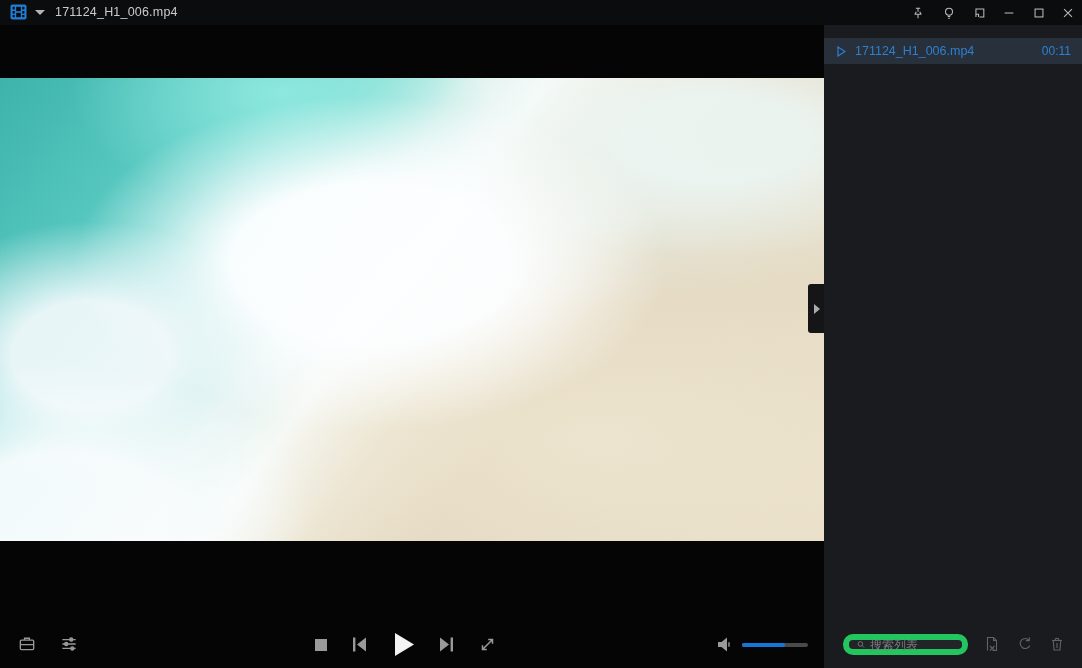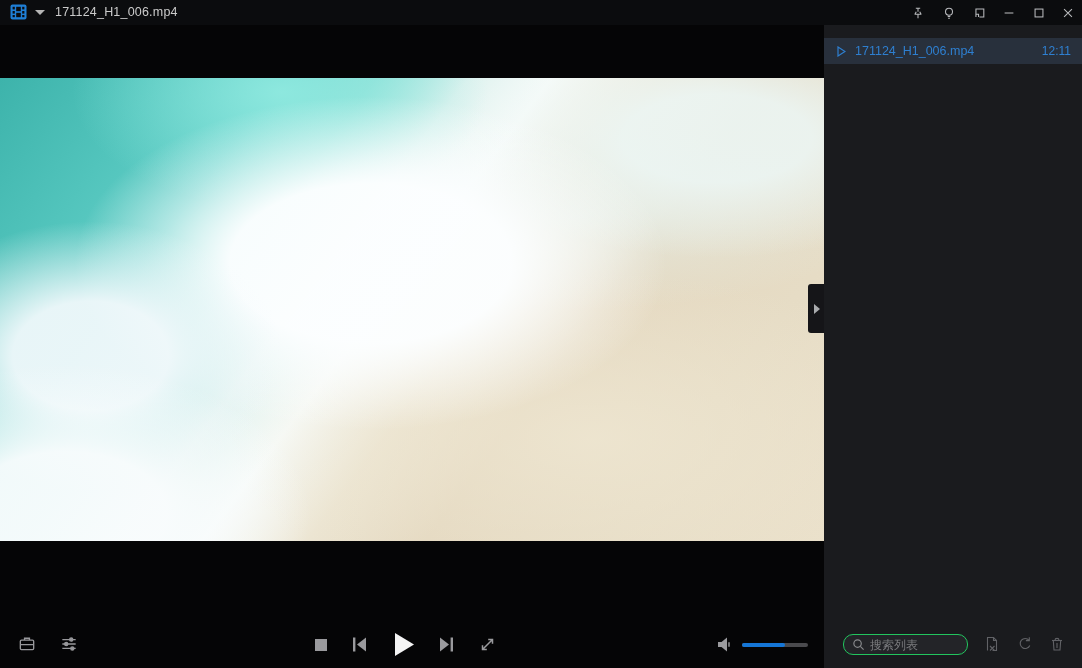--- a/index.html
+++ b/index.html
@@ -55,21 +55,21 @@
   
   .panel { position:absolute; top:25px; left:824px; width:258px; height:643px; background:#1a1b1e; }
   .playlist-item { position:absolute; top:13px; left:0; width:258px; height:26px; background:#28303c;
                    display:flex; align-items:center; }
   .playlist-item .pi-play { margin-left:13px; }
   .playlist-item .pi-name { margin-left:9px; font-size:12.5px; color:#2e7fd0; flex:1;
                             white-space:nowrap; overflow:hidden; }
   .playlist-item .pi-dur { margin-right:11px; font-size:12px; color:#2f80d2; }
   .panel-footer { position:absolute; left:0; bottom:9px; width:258px; height:28px; }
   .search-box { position:absolute; left:19px; top:3px; width:125px; height:21px; background:#232428;
-                border:1px solid #22c55e; border-radius:10px; display:flex; align-items:center; }
+                border:6px solid #22c55e; border-radius:10px; display:flex; align-items:center; }
   .search-box input { background:transparent; border:none; outline:none; color:#bbb; font-size:12px;
                       width:92px; font-family:"Liberation Sans",sans-serif; }
   .search-box input::placeholder { color:#7a7b7e; }
   .search-box .mag { margin:0 5px 0 8px; }
   .pbtn { position:absolute; top:2px; width:22px; height:22px; display:flex; align-items:center; justify-content:center; }
   .pbtn svg { stroke:#616266; fill:none; stroke-width:1.1; }
 </style>
 </head>
 <body>
 
@@ -187,21 +187,21 @@
   <div class="panel-tab">
     <div class="panel-tab-arrow"></div>
   </div>
 
   <div class="panel">
     <div class="playlist-item">
       <svg class="pi-play" width="9" height="11" viewBox="0 0 9 11">
         <polygon points="1,1 8,5.5 1,10" fill="none" stroke="#2e7fd0" stroke-width="1.2"></polygon>
       </svg>
       <div class="pi-name">171124_H1_006.mp4</div>
-      <div class="pi-dur">12:11</div>
+      <div class="pi-dur">00:11</div>
     </div>
 
     <div class="panel-footer">
       <div class="search-box">
         <svg class="mag" width="13" height="13" viewBox="0 0 14 14" stroke="#87888b" fill="none" stroke-width="1.3">
           <circle cx="6" cy="6" r="4"></circle>
             <path d="M9 9l3.5 3.5"></path>
         </svg>
         <input type="text" placeholder="搜索列表" style="">
       </div>

